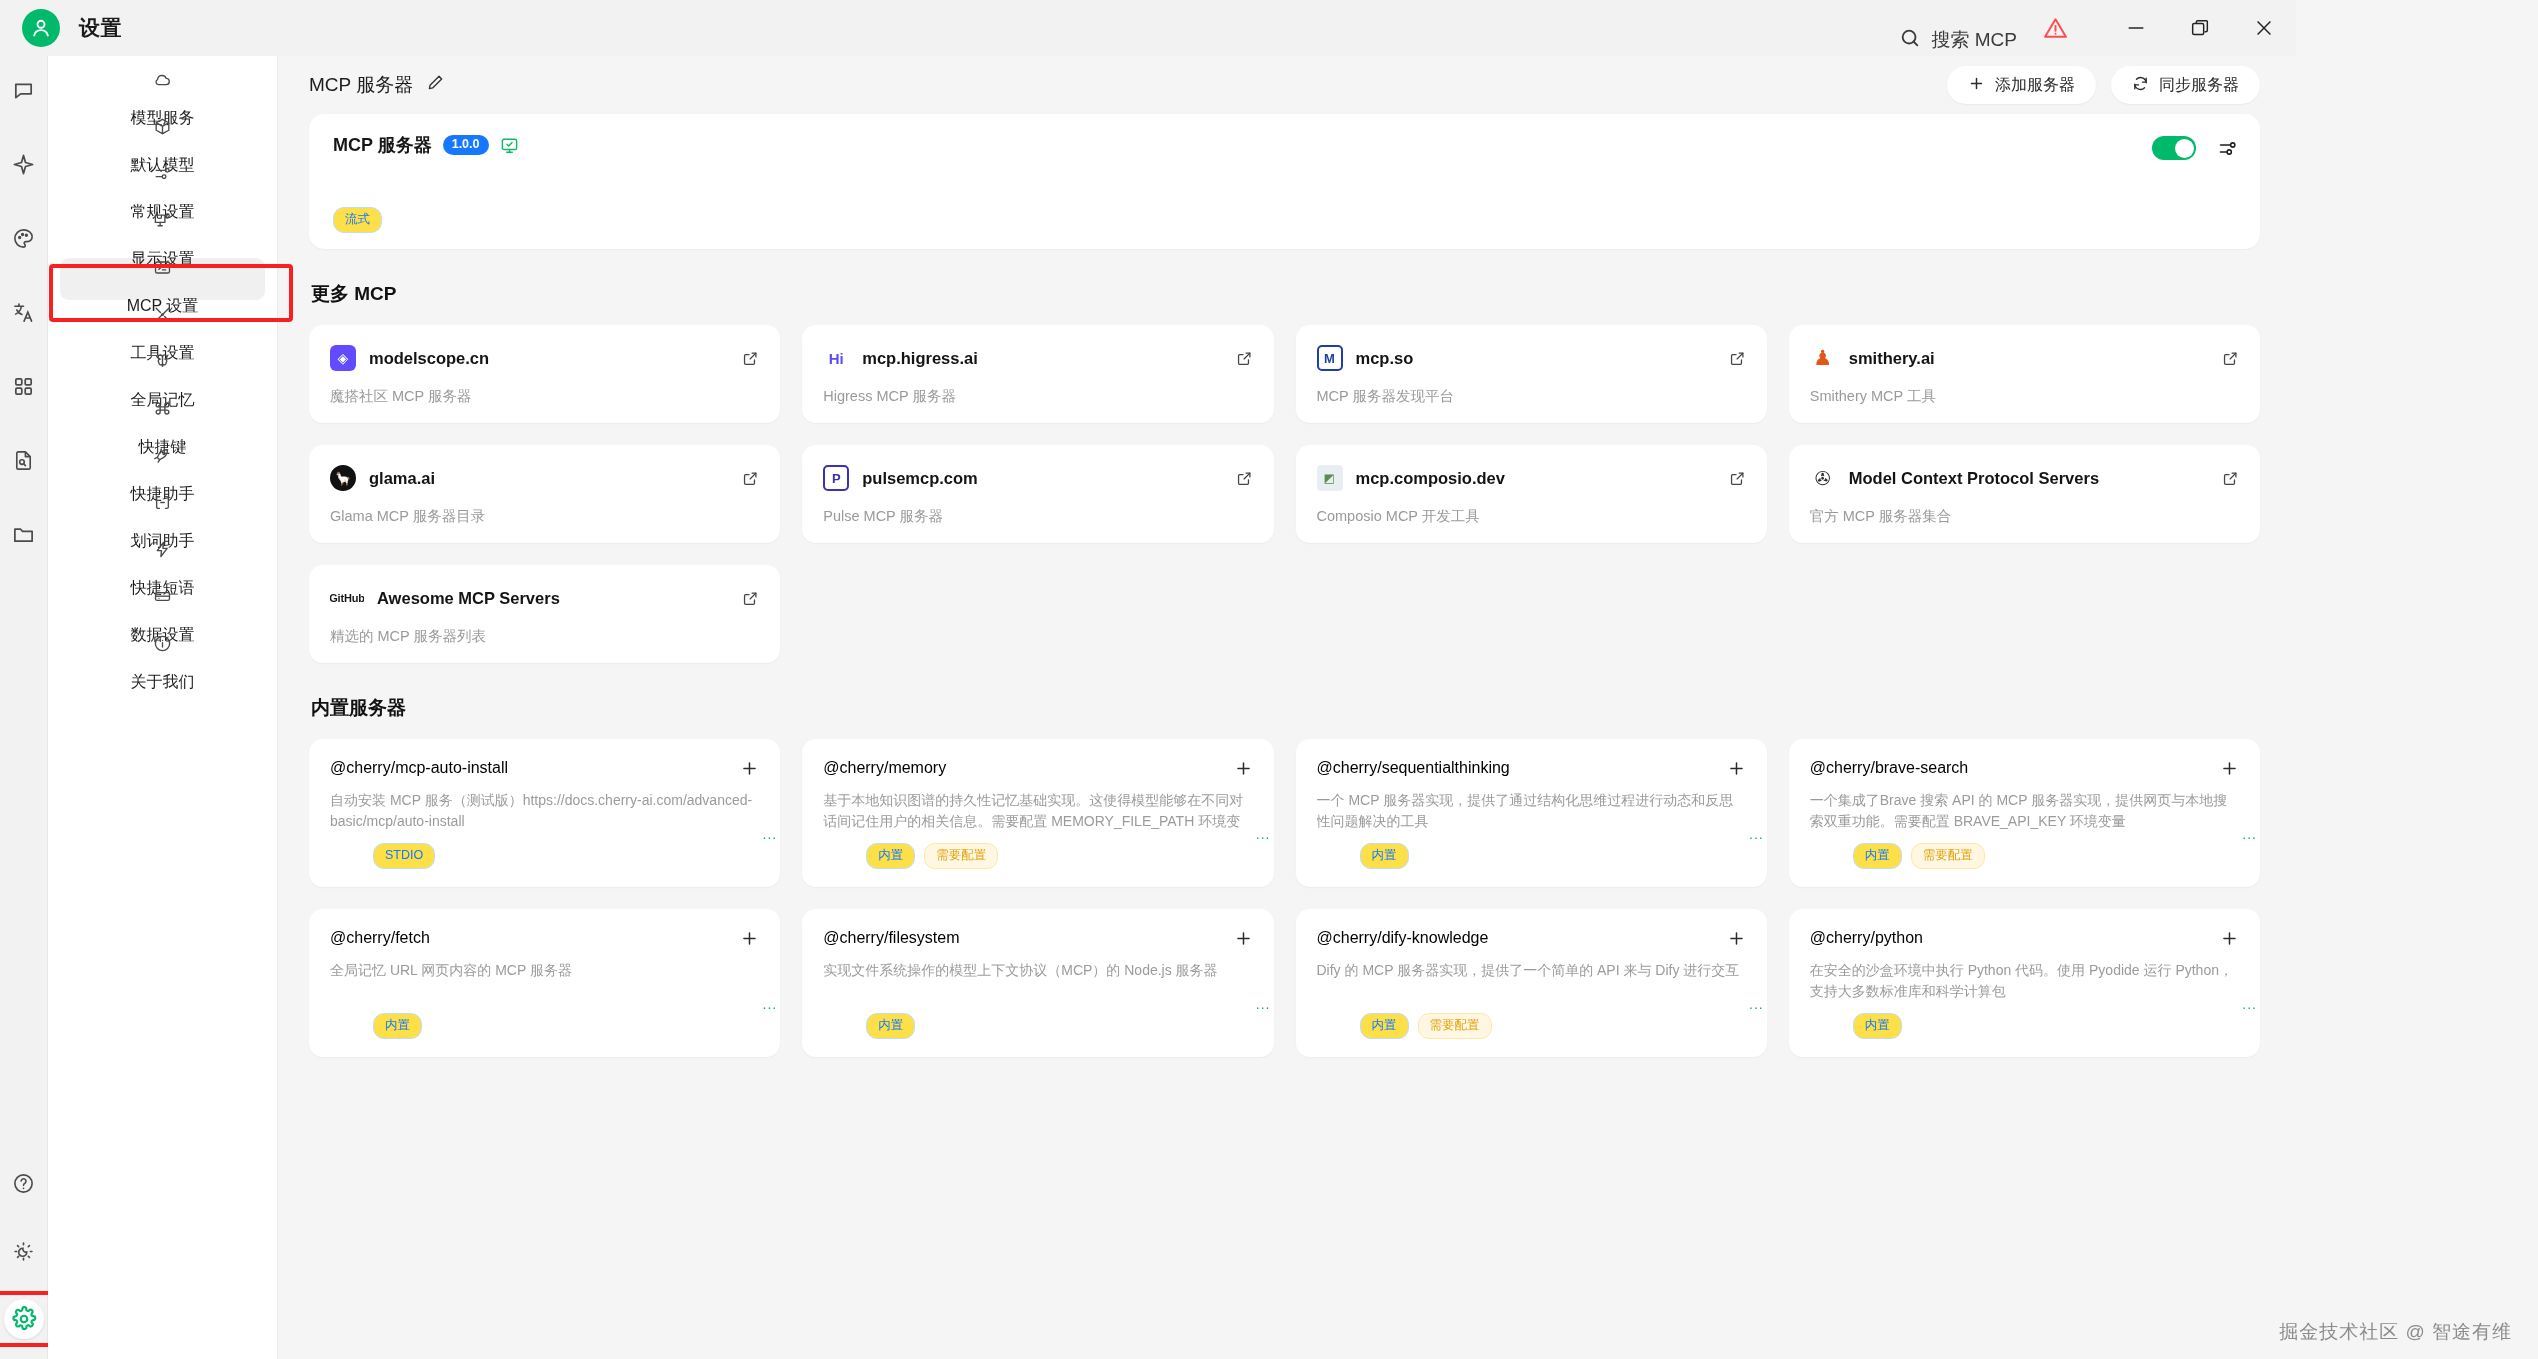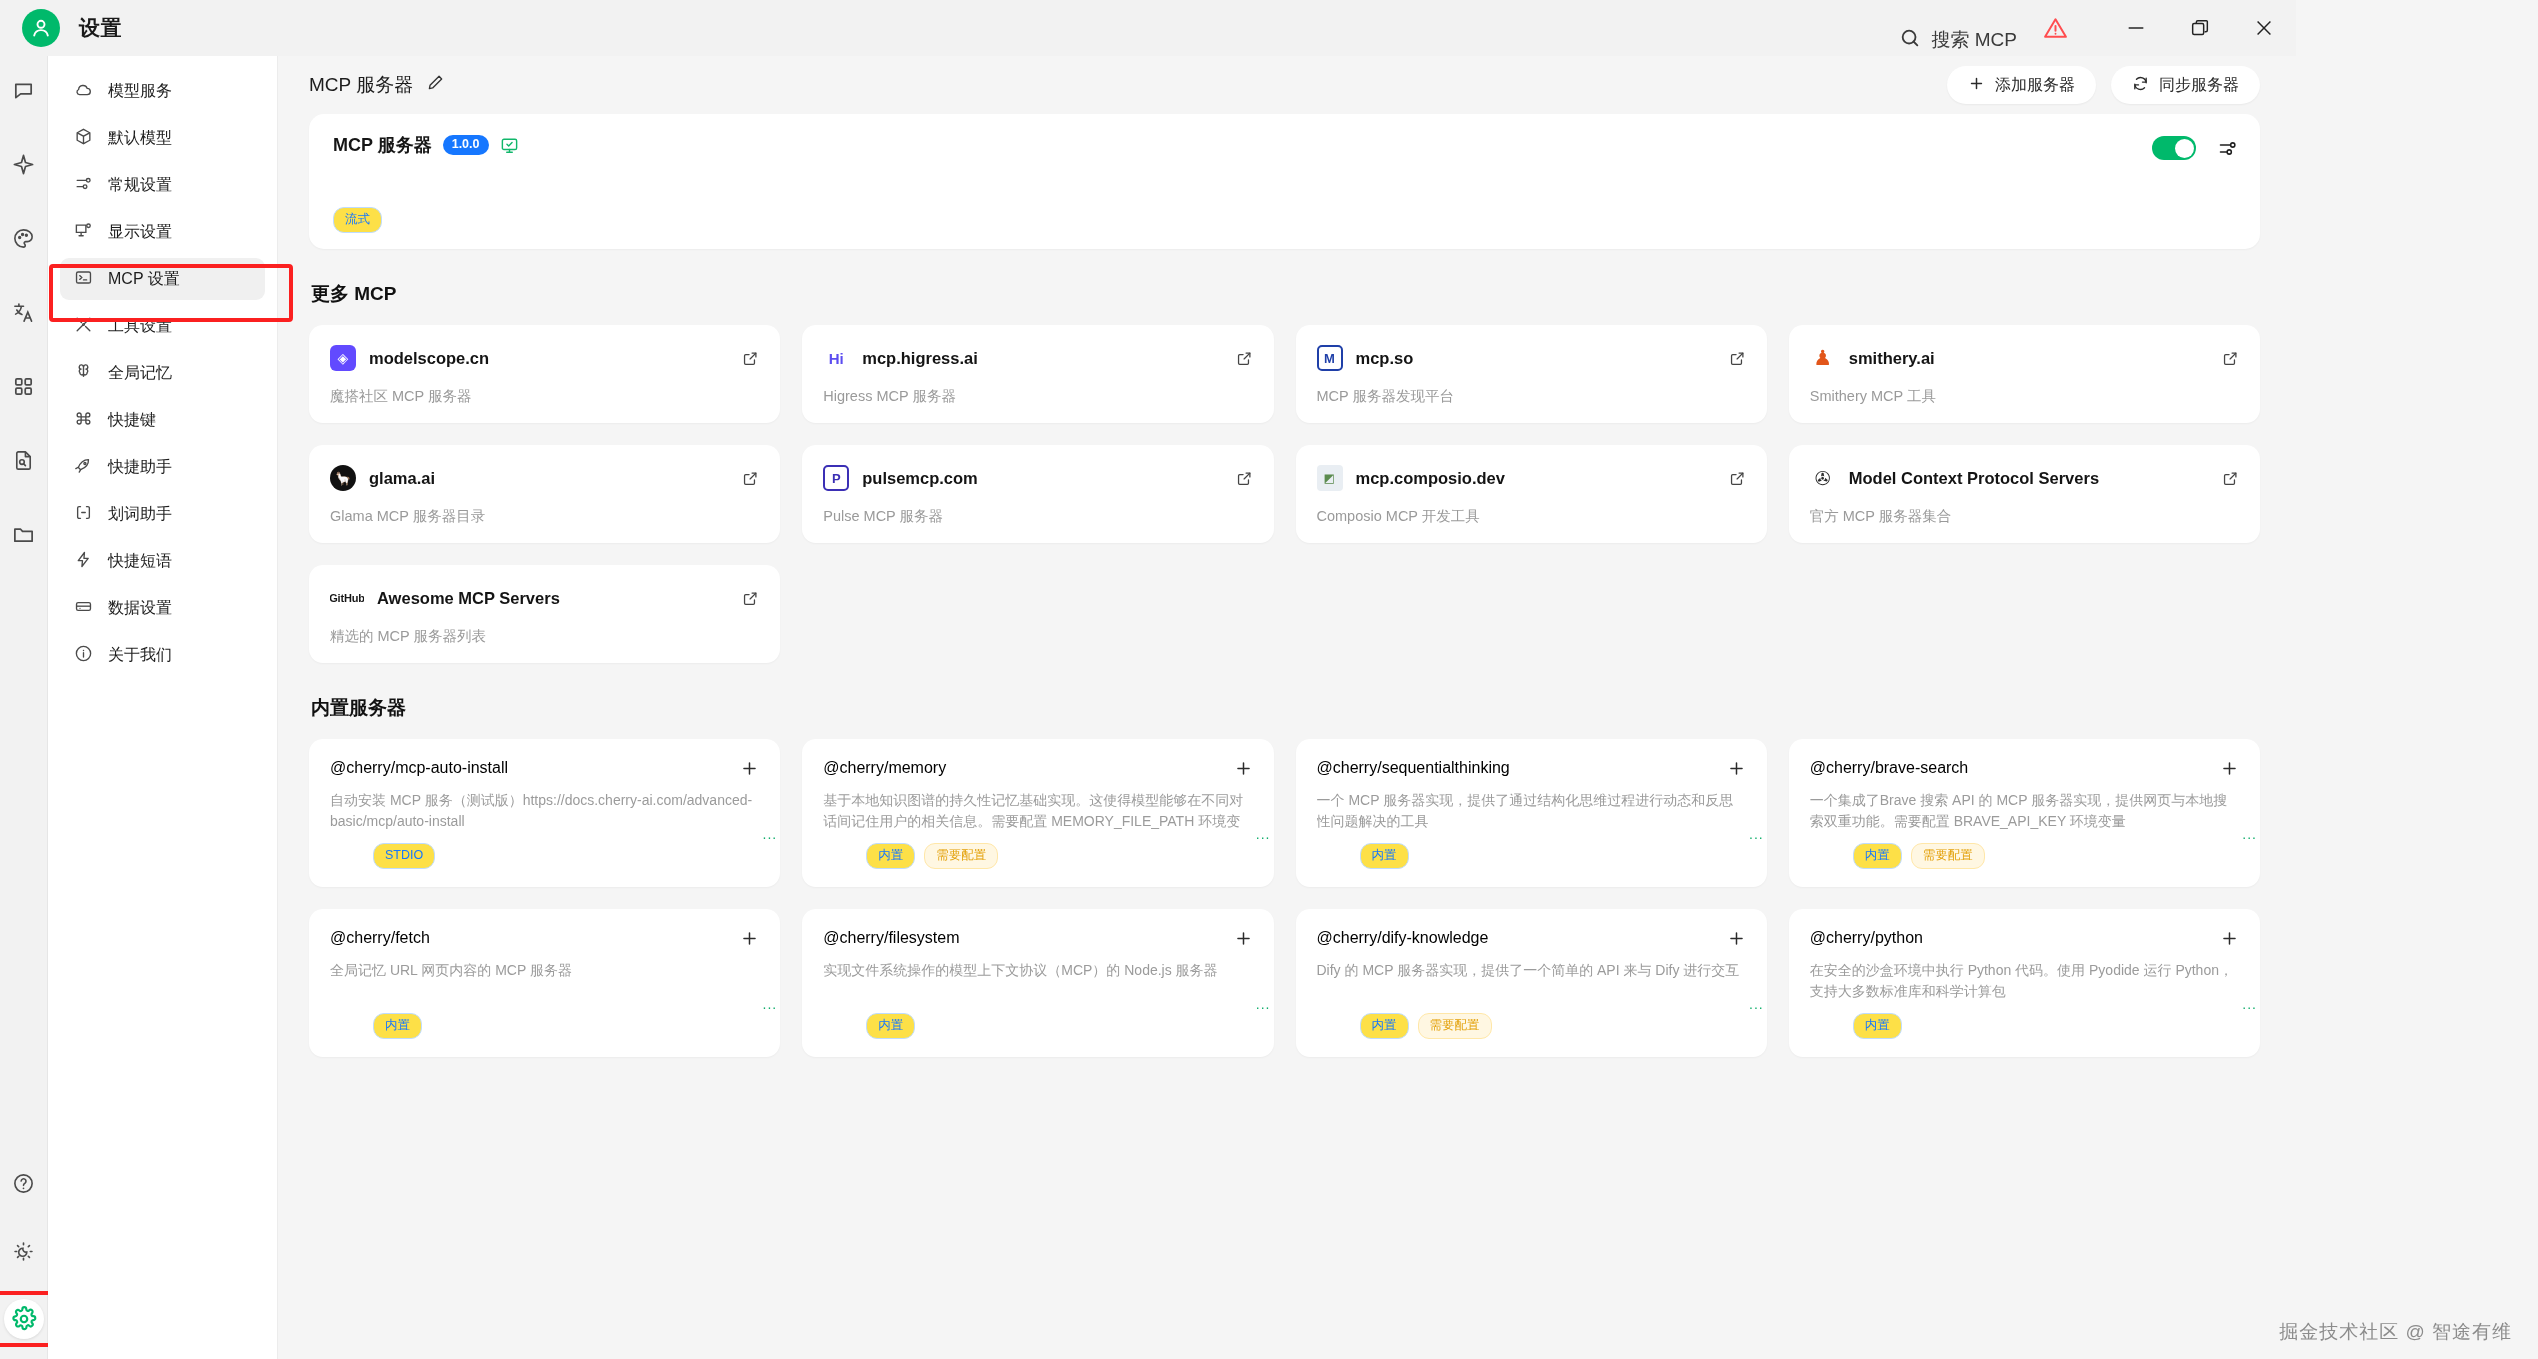--- a/index.html
+++ b/index.html
@@ -78,20 +78,21 @@
   .settings-nav {
     width: 230px; flex: 0 0 230px; background: #fff;
     border-right: 1px solid #ececec; padding: 14px 12px 0 12px;
     position: relative;
   }
   .nav-item {
     display: flex; align-items: center; gap: 15px;
     height: 42px; padding: 0 14px; border-radius: 9px;
     font-size: 16px; color: #1d1d1d; cursor: pointer; margin-bottom: 5px;
     white-space: nowrap;
+    flex-direction: column;
   }
   .nav-item svg { width: 19px; height: 19px; flex: 0 0 19px; color: #4a4a4a; }
   .nav-item.active { background: #f0f0f0; }
   .nav-highlight {
     position: absolute; left: 1px; right: -16px;
     border: 4px solid #fb2020; border-radius: 4px;
     pointer-events: none; z-index: 5;
   }
 
   

